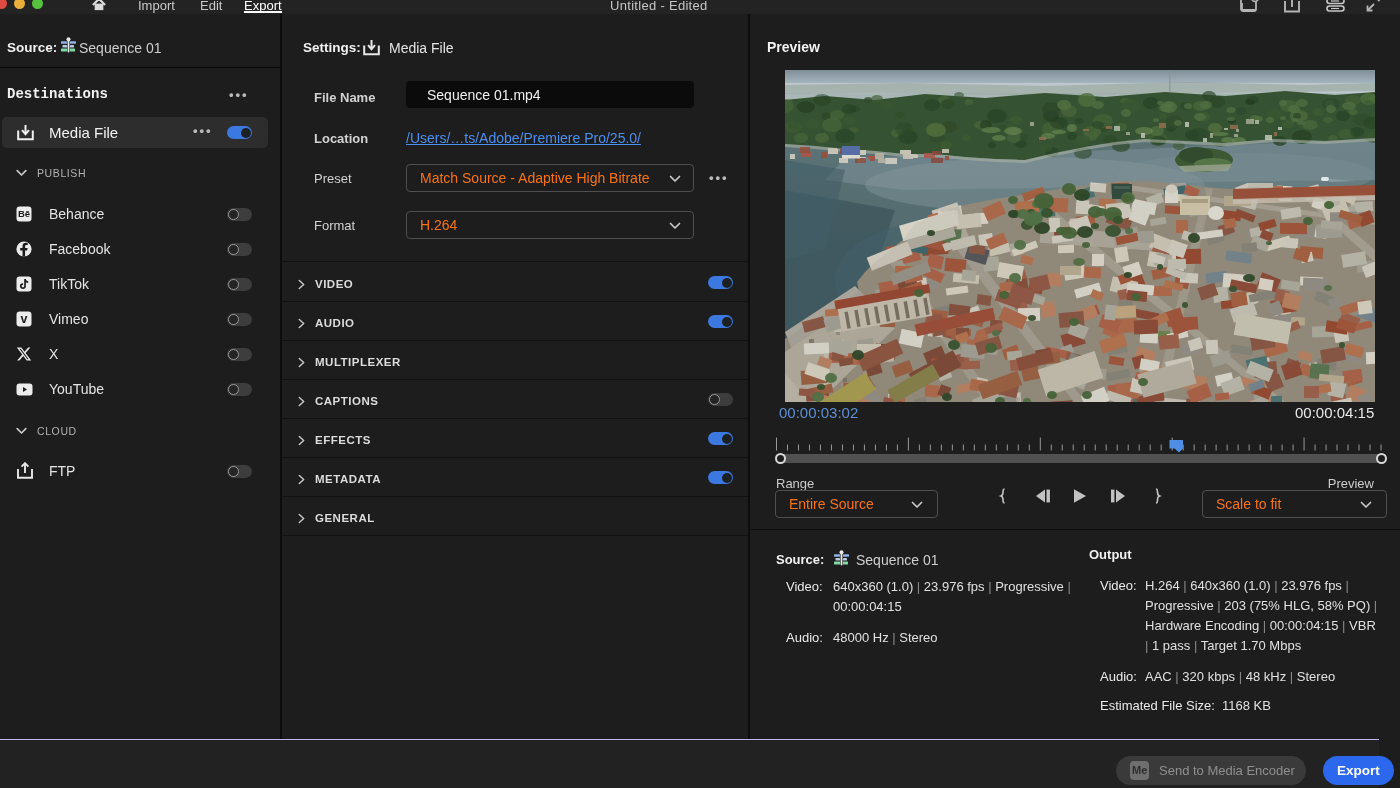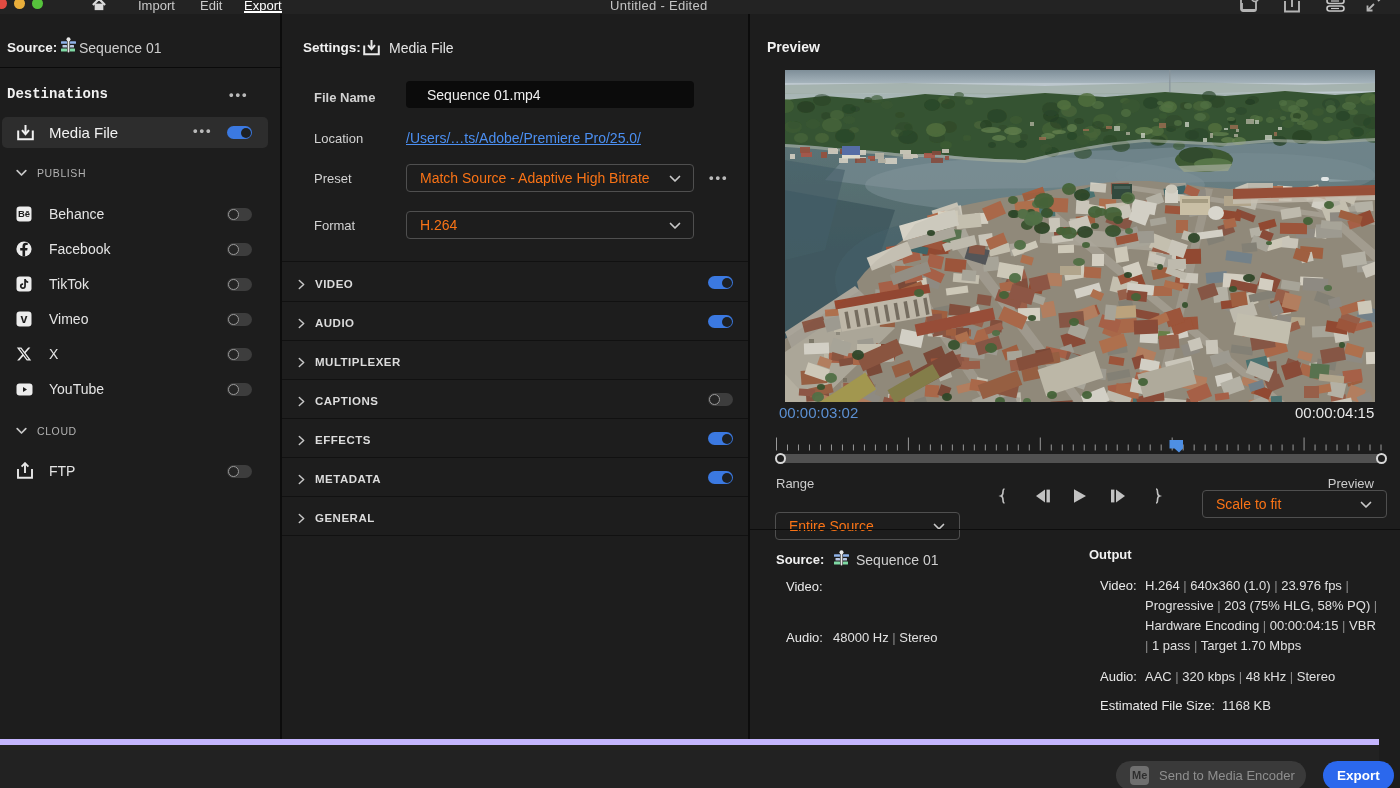--- a/index.html
+++ b/index.html
@@ -7,21 +7,21 @@
 .abs{position:absolute;}
 .bold{font-weight:bold;}
 
 #topbar{left:0;top:0;width:1400px;height:14px;background:#232323;}
 .tab{position:absolute;top:-2px;font-size:13px;color:#c9c9c9;}
 .light{position:absolute;top:-2px;width:11px;height:11px;border-radius:50%;}
 
 #leftpanel{left:0;top:14px;width:282px;height:725px;background:#1d1d1d;border-right:2px solid #0c0c0c;box-sizing:border-box;}
 #midpanel{left:282px;top:14px;width:468px;height:725px;background:#1d1d1d;border-right:2px solid #0c0c0c;box-sizing:border-box;}
 #rightpanel{left:750px;top:14px;width:650px;height:725px;background:#1d1d1d;}
-#bottombar{left:0;top:739px;width:1379px;height:49px;background:#222222;border-top:6px solid #c4b5fd;box-sizing:border-box;padding-left:44px;}
+#bottombar{left:0;top:739px;width:1379px;height:49px;background:#222222;border-top:1px solid #c4b5fd;box-sizing:border-box;padding-left:44px;}
 
 .tg{position:absolute;width:25px;height:13px;border-radius:7px;}
 .tg.on{background:#3b79e1;}
 .tg.on::after{content:"";position:absolute;right:1.5px;top:1.5px;width:10px;height:10px;border-radius:50%;background:#1d2023;}
 .tg.off{background:#3d3d3d;}
 .tg.off::after{content:"";position:absolute;left:1px;top:1px;width:9px;height:9px;border-radius:50%;background:#242424;border:1.5px solid #999999;}
 .dots{letter-spacing:2px;color:#b9b9b9;font-weight:bold;font-size:13px;}
 
 .lrow-label{font-size:14px;color:#e4e4e4;}
 .sechdr{font-size:10.5px;color:#b2b2b2;letter-spacing:0.6px;font-weight:normal;}
@@ -176,21 +176,21 @@
     <path d="M1.2 6.5 L1.2 15.3 L15.8 15.3 L15.8 6.5" fill="none" stroke="#e8e8e8" stroke-width="2"></path>
     <path d="M8.5 1 L8.5 9" stroke="#e8e8e8" stroke-width="2"></path>
     <path d="M5 6.2 L8.5 10.2 L12 6.2" fill="none" stroke="#e8e8e8" stroke-width="2"></path>
   </svg>
   <div class="abs" style="left:107px;top:26px;font-size:14px;color:#e4e4e4;">Media File</div>
 
   <div class="abs flabel" style="left:32px;top:76px;font-weight:bold;">File Name</div>
   <div class="abs" style="left:124px;top:67px;width:288px;height:27px;background:#0b0b0b;border-radius:4px;"></div>
   <div class="abs" style="left:145px;top:73px;font-size:14px;color:#f0f0f0;">Sequence 01.mp4</div>
 
-  <div class="abs flabel" style="left:32px;top:117px;">Location</div>
+  <div class="abs flabel" style="left:32px;top:117px;font-weight:bold;">Location</div>
   <div class="abs" style="left:124px;top:116px;font-size:14px;color:#4b8ff2;text-decoration:underline;">/Users/…ts/Adobe/Premiere Pro/25.0/</div>
 
   <div class="abs flabel" style="left:32px;top:157px;">Preset</div>
   <div class="dd" style="left:124px;top:150px;width:288px;">
     <div class="txt">Match Source - Adaptive High Bitrate</div>
     <svg class="ddchev" style="right:12px;top:10px;" width="12" height="8" viewBox="0 0 12 8">
         <path class="chev" d="M1.5 1.5 L6 6 L10.5 1.5"></path>
       </svg>
   </div>
   <div class="abs dots" style="left:427px;top:156px;">•••</div>
@@ -1114,21 +1114,21 @@
       <line x1="631.0045045045044" x2="631.0045045045044" y1="7.5" y2="13.5" stroke="#999999" stroke-width="1"></line>
       <path d="M419.5 3 L433 3 L433 11.5 L429 15.5 L424.5 11.5 L419.5 11.5 Z" fill="#4e8fe3"></path>
     </svg>
 
   <div class="abs" style="left:26px;top:440px;width:610px;height:9px;background:#515151;border-radius:5px;"></div>
   <div class="abs" style="left:25px;top:439px;width:11px;height:11px;border-radius:50%;background:#1d1d1d;border:2px solid #d8d8d8;box-sizing:border-box;"></div>
   <div class="abs" style="left:626px;top:439px;width:11px;height:11px;border-radius:50%;background:#1d1d1d;border:2px solid #d8d8d8;box-sizing:border-box;"></div>
 
   <div class="abs" style="left:26px;top:462px;font-size:13px;color:#cccccc;">Range</div>
   <div class="abs" style="right:26px;top:462px;font-size:13px;color:#cccccc;">Preview</div>
-  <div class="dd" style="left:25px;top:476px;width:185px;margin-top:22px;">
+  <div class="dd" style="left:25px;top:476px;width:163px;">
     <div class="txt">Entire Source</div>
     <svg class="ddchev" style="right:14px;top:10px;" width="12" height="8" viewBox="0 0 12 8">
         <path class="chev" d="M1.5 1.5 L6 6 L10.5 1.5"></path>
       </svg>
   </div>
   <div class="dd" style="left:452px;top:476px;width:185px;">
     <div class="txt">Scale to fit</div>
     <svg class="ddchev" style="right:14px;top:10px;" width="12" height="8" viewBox="0 0 12 8">
         <path class="chev" d="M1.5 1.5 L6 6 L10.5 1.5"></path>
       </svg>
@@ -1159,20 +1159,21 @@
     <rect x="2.5" y="8" width="4.5" height="2.4" rx="0.5" fill="#b9c8e2"></rect>
     <rect x="10" y="8" width="4" height="2.4" rx="0.5" fill="#b9c8e2"></rect>
     <rect x="1" y="11.6" width="6" height="2.8" rx="0.5" fill="#7fd9a4"></rect>
     <rect x="10" y="11.6" width="5" height="2.8" rx="0.5" fill="#7fd9a4"></rect>
     <rect x="7.6" y="2" width="1.8" height="13.5" rx="0.9" fill="#e8e8e8"></rect>
     <circle cx="8.5" cy="2.2" r="2" fill="#e8e8e8"></circle>
   </svg>
   <div class="abs" style="left:106px;top:538px;font-size:14px;color:#cfcfcf;">Sequence 01</div>
 
   <div class="abs ilabel" style="left:36px;top:565px;">Video:</div>
+  <div class="abs ival" style="left:83px;top:563px;width:248px;">640x360 (1.0) <span class="sep">|</span> 23.976 fps <span class="sep">|</span> Progressive <span class="sep">|</span> 00:00:04:15</div>
   <div class="abs ilabel" style="left:36px;top:616px;">Audio:</div>
   <div class="abs ival" style="left:83px;top:614px;">48000 Hz <span class="sep">|</span> Stereo</div>
 
   <div class="abs bold ilabel" style="left:339px;top:533px;color:#f1f1f1;">Output</div>
   <div class="abs ilabel" style="left:350px;top:564px;">Video:</div>
   <div class="abs ival" style="left:395px;top:562px;white-space:nowrap;">H.264 <span class="sep">|</span> 640x360 (1.0) <span class="sep">|</span> 23.976 fps <span class="sep">|</span><br>Progressive <span class="sep">|</span> 203 (75% HLG, 58% PQ) <span class="sep">|</span><br>Hardware Encoding <span class="sep">|</span> 00:00:04:15 <span class="sep">|</span> VBR<br><span class="sep">|</span> 1 pass <span class="sep">|</span> Target 1.70 Mbps</div>
   <div class="abs ilabel" style="left:350px;top:655px;">Audio:</div>
   <div class="abs ival" style="left:395px;top:653px;">AAC <span class="sep">|</span> 320 kbps <span class="sep">|</span> 48 kHz <span class="sep">|</span> Stereo</div>
   <div class="abs ilabel" style="left:350px;top:684px;">Estimated File Size:</div>
   <div class="abs ival" style="left:472px;top:682px;">1168 KB</div>

